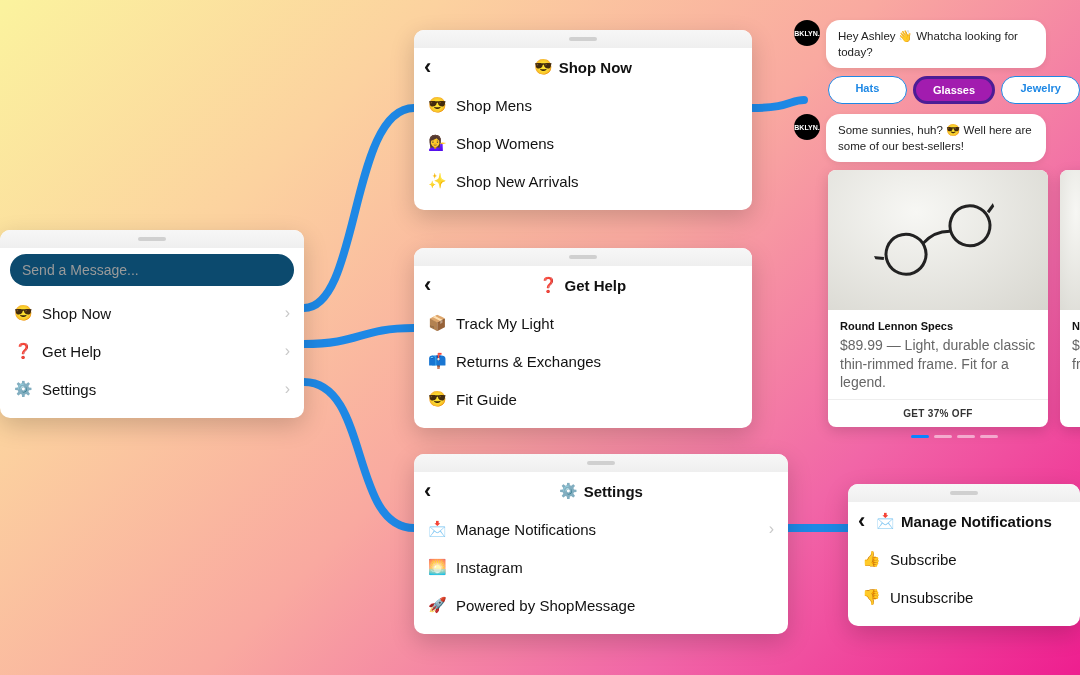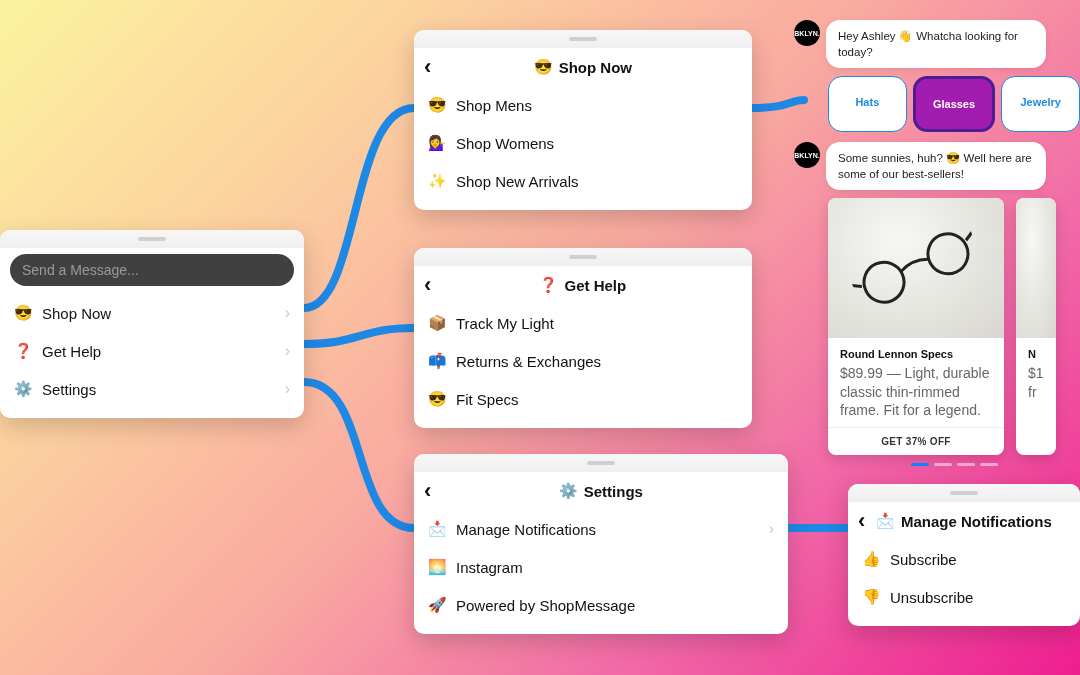--- a/index.html
+++ b/index.html
@@ -4,40 +4,40 @@
 <style>
 *{box-sizing:border-box;margin:0;padding:0;}
 html,body{width:1080px;height:675px;overflow:hidden;font-family:-apple-system,BlinkMacSystemFont,'Segoe UI',Helvetica,Arial,sans-serif;}
 body{background:linear-gradient(135deg,#fbf39e 0%,#fcd29f 25%,#f9a9a0 50%,#f166a7 75%,#ee1e8f 100%);position:relative;}
 .card{position:absolute;background:#fff;border-radius:10px;box-shadow:0 8px 24px rgba(0,0,0,0.18);overflow:hidden;}
 .card-handle{height:18px;background:linear-gradient(#f7f7f7,#efefef);display:flex;align-items:center;justify-content:center;}
 .card-handle::after{content:"";width:28px;height:4px;border-radius:2px;background:#d0d0d0;}
 .card-title{display:flex;align-items:center;justify-content:center;padding:10px 12px 6px;font-weight:700;font-size:15px;color:#111;position:relative;}
 .card-title .back{position:absolute;left:10px;top:8px;font-size:22px;line-height:1;color:#111;font-weight:700;}
 .card-title .icon{margin-right:6px;}
-.search{margin:6px 10px 4px;background:#404040;border-radius:16px;padding:8px 12px;color:#9a9a9a;font-size:14px;}
+.search{margin:6px 10px 4px;background:#0c4a6e;border-radius:16px;padding:8px 12px;color:#9a9a9a;font-size:14px;}
 .menu{padding:4px 0 10px;}
 .menu-item{display:flex;align-items:center;justify-content:space-between;padding:10px 14px;font-size:15px;color:#111;cursor:pointer;}
 .menu-item .left{display:flex;align-items:center;gap:8px;}
 .menu-item .chev{color:#c9c9c9;font-size:16px;}
 .menu-item .icon{width:20px;text-align:center;}
 svg.flow{position:absolute;left:0;top:0;width:1080px;height:675px;pointer-events:none;}
 svg.flow path{stroke:#1e88e5;stroke-width:8;fill:none;stroke-linecap:round;stroke-linejoin:round;}
 
 
 .chat{position:absolute;left:794px;top:20px;width:286px;}
 .chat-row{display:flex;gap:6px;align-items:flex-start;margin-bottom:8px;}
 .avatar{width:26px;height:26px;border-radius:50%;background:#000;color:#fff;font-size:7px;font-weight:700;display:flex;align-items:center;justify-content:center;flex-shrink:0;}
 .bubble{background:#fff;border-radius:14px;padding:8px 12px;font-size:11.5px;color:#222;box-shadow:0 2px 6px rgba(0,0,0,0.08);max-width:220px;line-height:1.4;}
 .chips{display:flex;gap:6px;margin-bottom:10px;padding-left:34px;}
-.chip{border-radius:14px;padding:19px 0;font-size:11px;font-weight:600;text-align:center;flex:1;cursor:pointer;}
+.chip{border-radius:14px;padding:5px 0;font-size:11px;font-weight:600;text-align:center;flex:1;cursor:pointer;}
 .chip.outline{border:1px solid #1e88e5;color:#1e88e5;background:#fff;}
 .chip.solid{background:#a21caf;color:#fff;border:3px solid #4c1d95;}
 .prod-row{display:flex;gap:12px;padding-left:34px;}
-.prod{width:176px;background:#fff;border-radius:8px;overflow:hidden;box-shadow:0 4px 14px rgba(0,0,0,0.15);flex-shrink:0;}
+.prod{width:220px;background:#fff;border-radius:8px;overflow:hidden;box-shadow:0 4px 14px rgba(0,0,0,0.15);flex-shrink:0;}
 .prod-img{height:140px;background:radial-gradient(ellipse at 40% 30%,#f7f7f4 0%,#d7d6cf 100%);position:relative;}
 .specs{position:absolute;left:50%;top:50%;transform:translate(-50%,-50%) rotate(-24deg);}
 .specs svg{display:block;}
 .prod-body{padding:10px 12px 8px;}
 .prod-title{font-size:11px;font-weight:700;color:#111;margin-bottom:4px;}
 .prod-desc{font-size:14px;color:#666;line-height:1.3;}
 .prod-cta{border-top:1px solid #eee;text-align:center;padding:8px 0;font-size:10px;font-weight:700;color:#333;letter-spacing:0.3px;cursor:pointer;}
 .dots{display:flex;gap:5px;justify-content:center;margin-top:8px;padding-left:34px;}
 .dot{width:18px;height:3px;border-radius:2px;background:rgba(255,255,255,0.5);}
 .dot.active{background:#0a84ff;}
@@ -128,21 +128,21 @@
       </div>
     <div class="menu-item">
         <span class="left">
           <span class="icon">📫</span>
           <span>Returns &amp; Exchanges</span>
         </span>
       </div>
     <div class="menu-item">
         <span class="left">
           <span class="icon">😎</span>
-          <span>Fit Specs</span>
+          <span>Fit Guide</span>
         </span>
       </div>
   </div>
 </div>
 
 <div class="card" style="left:414px;top:454px;width:374px;">
   <div class="card-handle"></div>
   <div class="card-title">
     <span class="back">‹</span>
     <span class="icon">⚙️</span>

